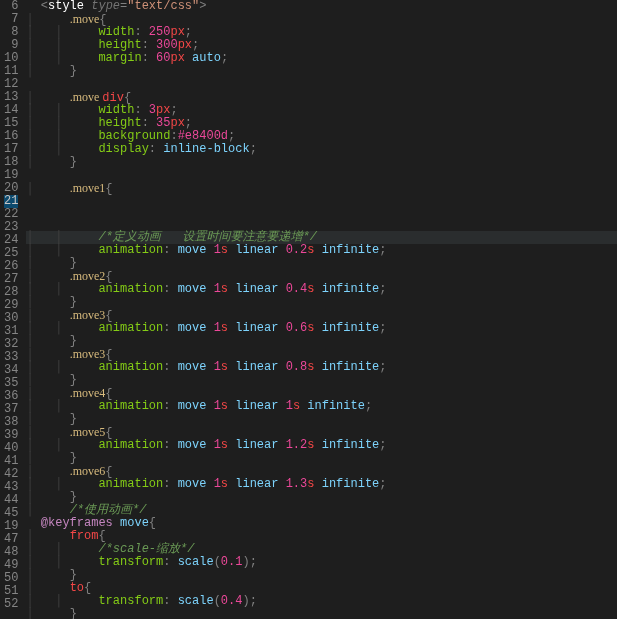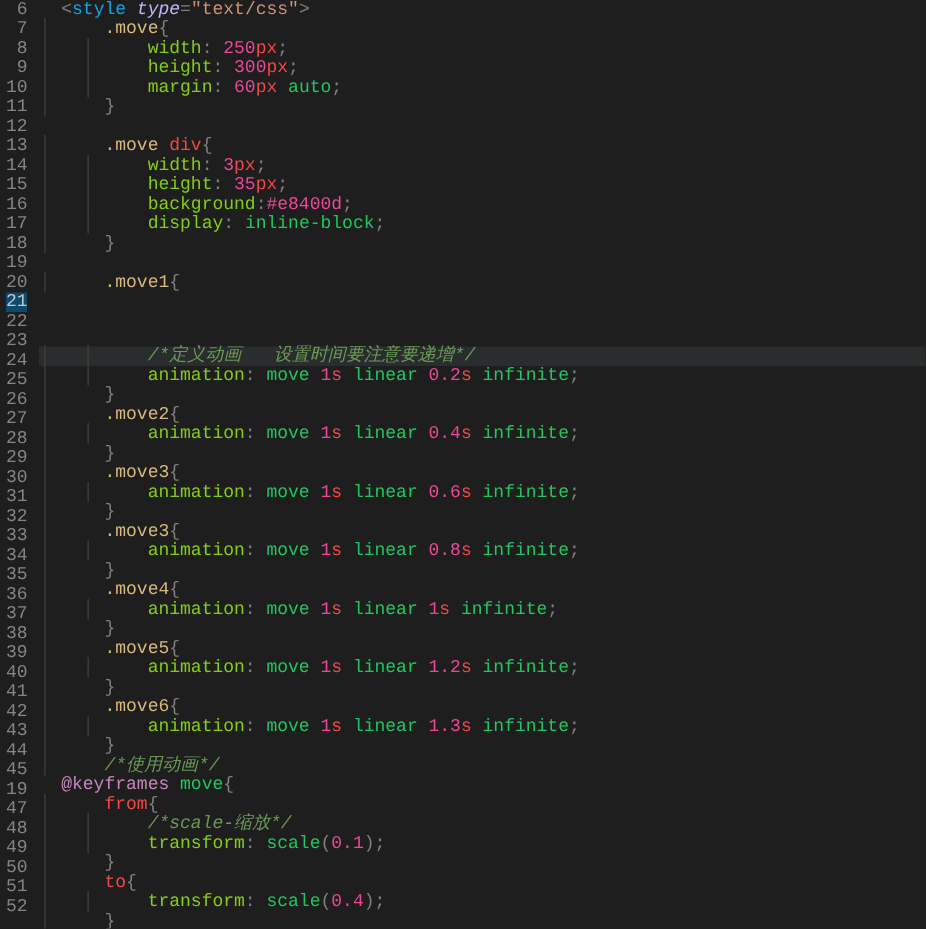--- a/index.html
+++ b/index.html
@@ -37,28 +37,28 @@
     white-space: pre;
   }
   .code .line {
     height: 13px;
   }
   .code .line.active {
     background: #2a2d2e;
     margin-top: 36px;
   }
   .p  { color: #808080; }       
-  .tg { color: #0ea5e9; }       
-  .at { color: #c4b5fd; font-style: italic; }  
+  .tg { color: #ffffff; }       
+  .at { color: #737373; font-style: italic; }  
   .st { color: #ce9178; }       
-  .sel{ color: #d7ba7d; }       
+  .sel{ color: #d7ba7d; font-family: Liberation Serif, serif; }       
   .prp{ color: #84cc16; }  
   .num{ color: #ec4899; }       
   .un { color: #f44747; }       
-  .id { color: #22c55e; }       
+  .id { color: #7dd3fc; }       
   .kw { color: #c586c0; }       
   .cm { color: #6a9955; font-style: italic; }  
   .guide { color: #404040; }
 </style>
 </head>
 <body>
 
 <div class="editor">
   <div class="gutter" id="gutter">
       <div class="ln">6</div>

